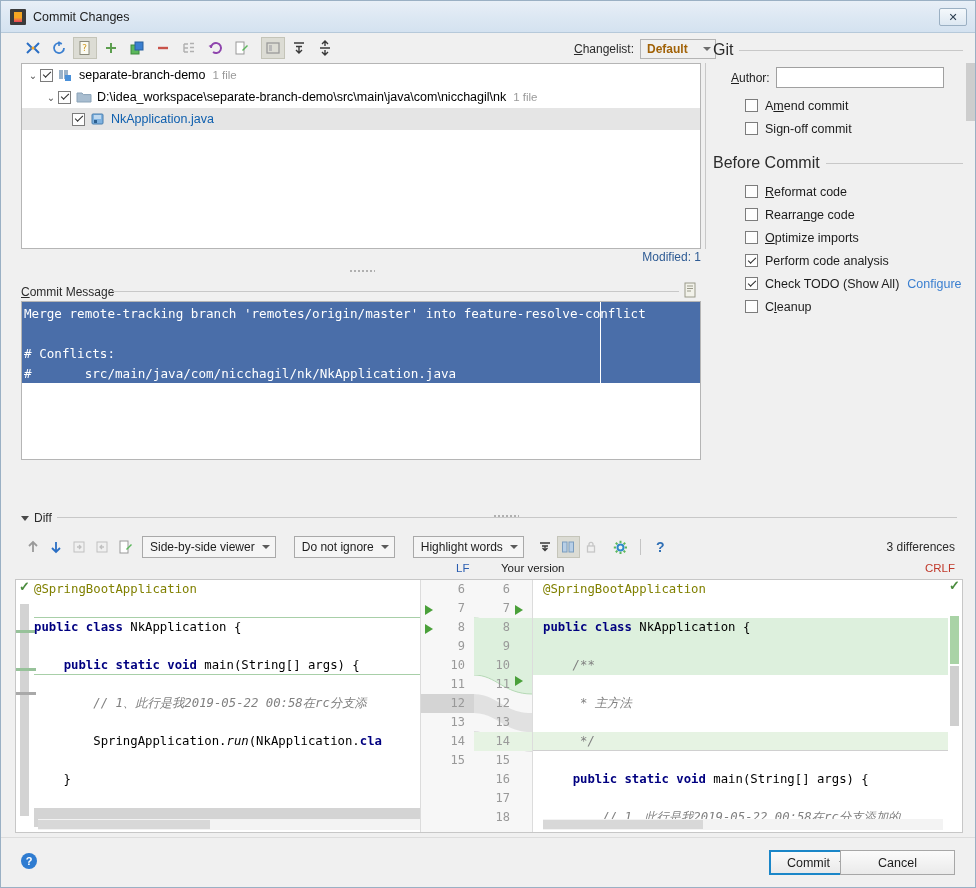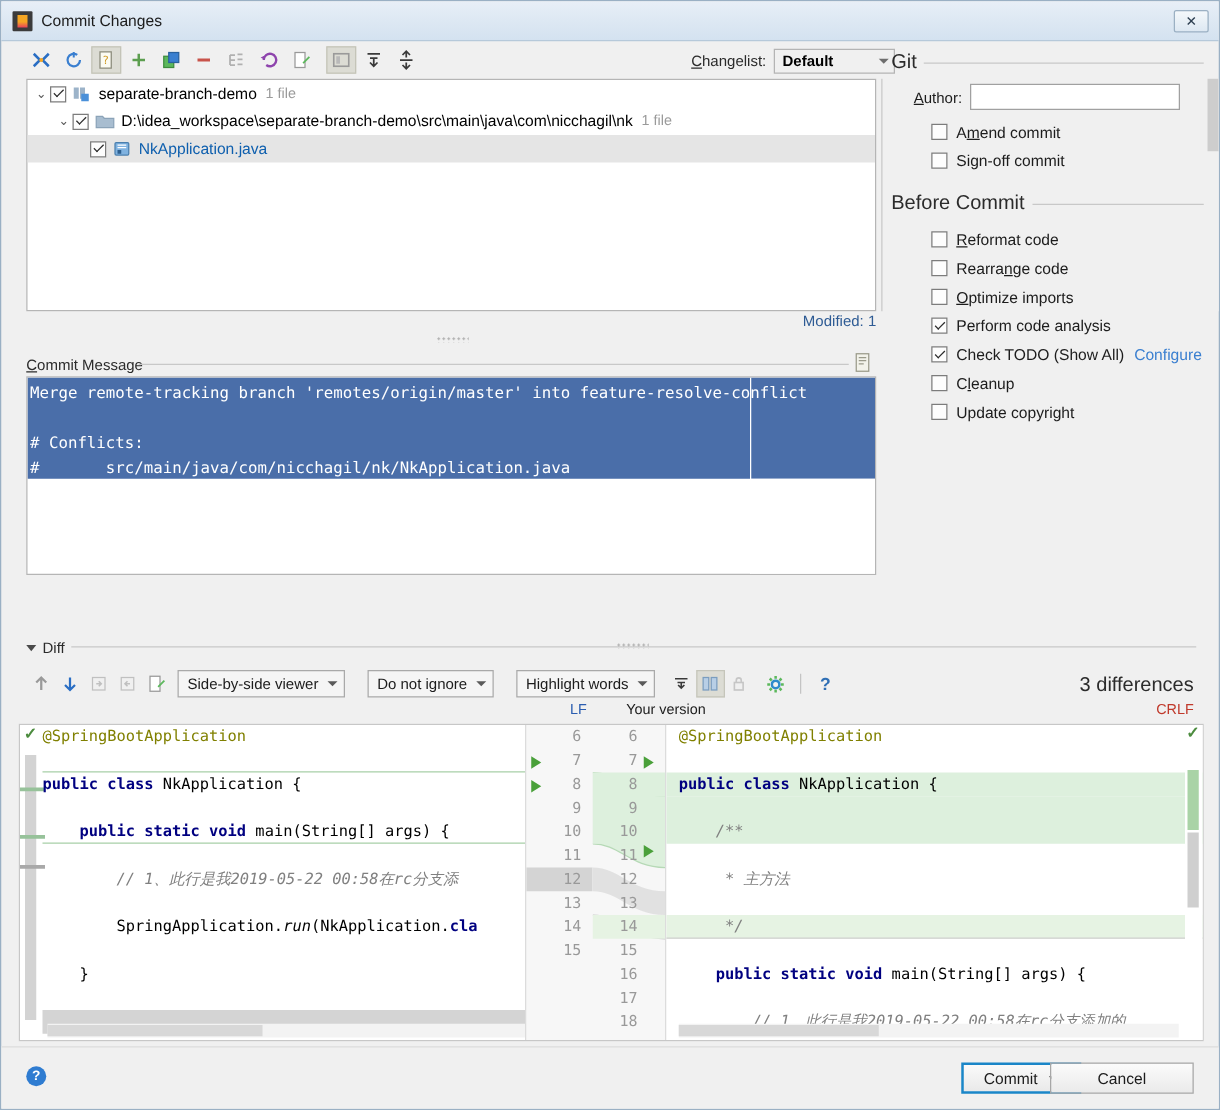--- a/index.html
+++ b/index.html
@@ -92,29 +92,29 @@
   .changelist-wrap {
     position: absolute;
     right: 259px; top: 38px;
     display: flex; align-items: center;
     font-size: 12px;
   }
   .changelist-label { color: #2b2b2b; }
   .changelist-label u { text-decoration: underline; }
   .changelist-combo {
     margin-left: 6px;
-    width: 97px; height: 20px;
+    width: 76px; height: 20px;
     border: 1px solid #b4b4b4;
     background: #f0f0f0;
     display: flex; align-items: center;
     justify-content: space-between;
     padding: 0 4px 0 6px;
     box-sizing: border-box;
     font-size: 12px;
-    color: #000000;
+    color: #a16207;
     font-weight: bold;
   }
   .caret-down {
     width: 0; height: 0;
     border-left: 4px solid transparent;
     border-right: 4px solid transparent;
     border-top: 4px solid #6e6e6e;
   }
 
   
@@ -322,21 +322,21 @@
     margin-left: 6px;
     font-size: 12px; color: #1c1c1c;
     box-sizing: border-box;
   }
   .combo .caret-down { border-top-color: #5a5a5a; margin-left: 7px; }
   .vsep { width: 1px; height: 16px; background: #c4c4c4; margin: 0 8px; }
   .help-q { color: #2f6fb5; font-weight: bold; font-size: 14px; }
   .diffcount {
     position: absolute;
     right: 20px; top: 539px;
-    font-size: 16px; color: #2b2b2b;
+    font-size: 12px; color: #2b2b2b;
   }
 
   .diff-statusbar {
     position: absolute;
     left: 0; top: 559px;
     width: 976px; height: 19px;
     font-size: 11.5px;
   }
   .rev-text { position: absolute; left: 22px; top: 2px; color: #1c1c1c; }
   .lf-text { position: absolute; left: 455px; top: 2px; color: #2a5db0; }
@@ -662,24 +662,20 @@
       <span>Perform code analysis</span>
     </div>
     <div class="opt-row">
       <span class="cb checked"></span>
       <span>Check TODO (Show All)</span>
       <span class="cfg-link">Configure</span>
     </div>
     <div class="opt-row">
       <span class="cb"></span>
       <span>C<u>l</u>eanup</span>
-    </div>
-    <div class="opt-row">
-      <span class="cb"></span>
-      <span>Update copyright</span>
     </div>
   </div>
 
   <div class="diff-head">
     <span class="tri"></span>
     <span>Diff</span>
   </div>
   <div class="grp-line" style="left:56px; top:516px; width:900px;"></div>
   <div class="splitter-dots" style="left:492px; top:513px;"></div>
 

